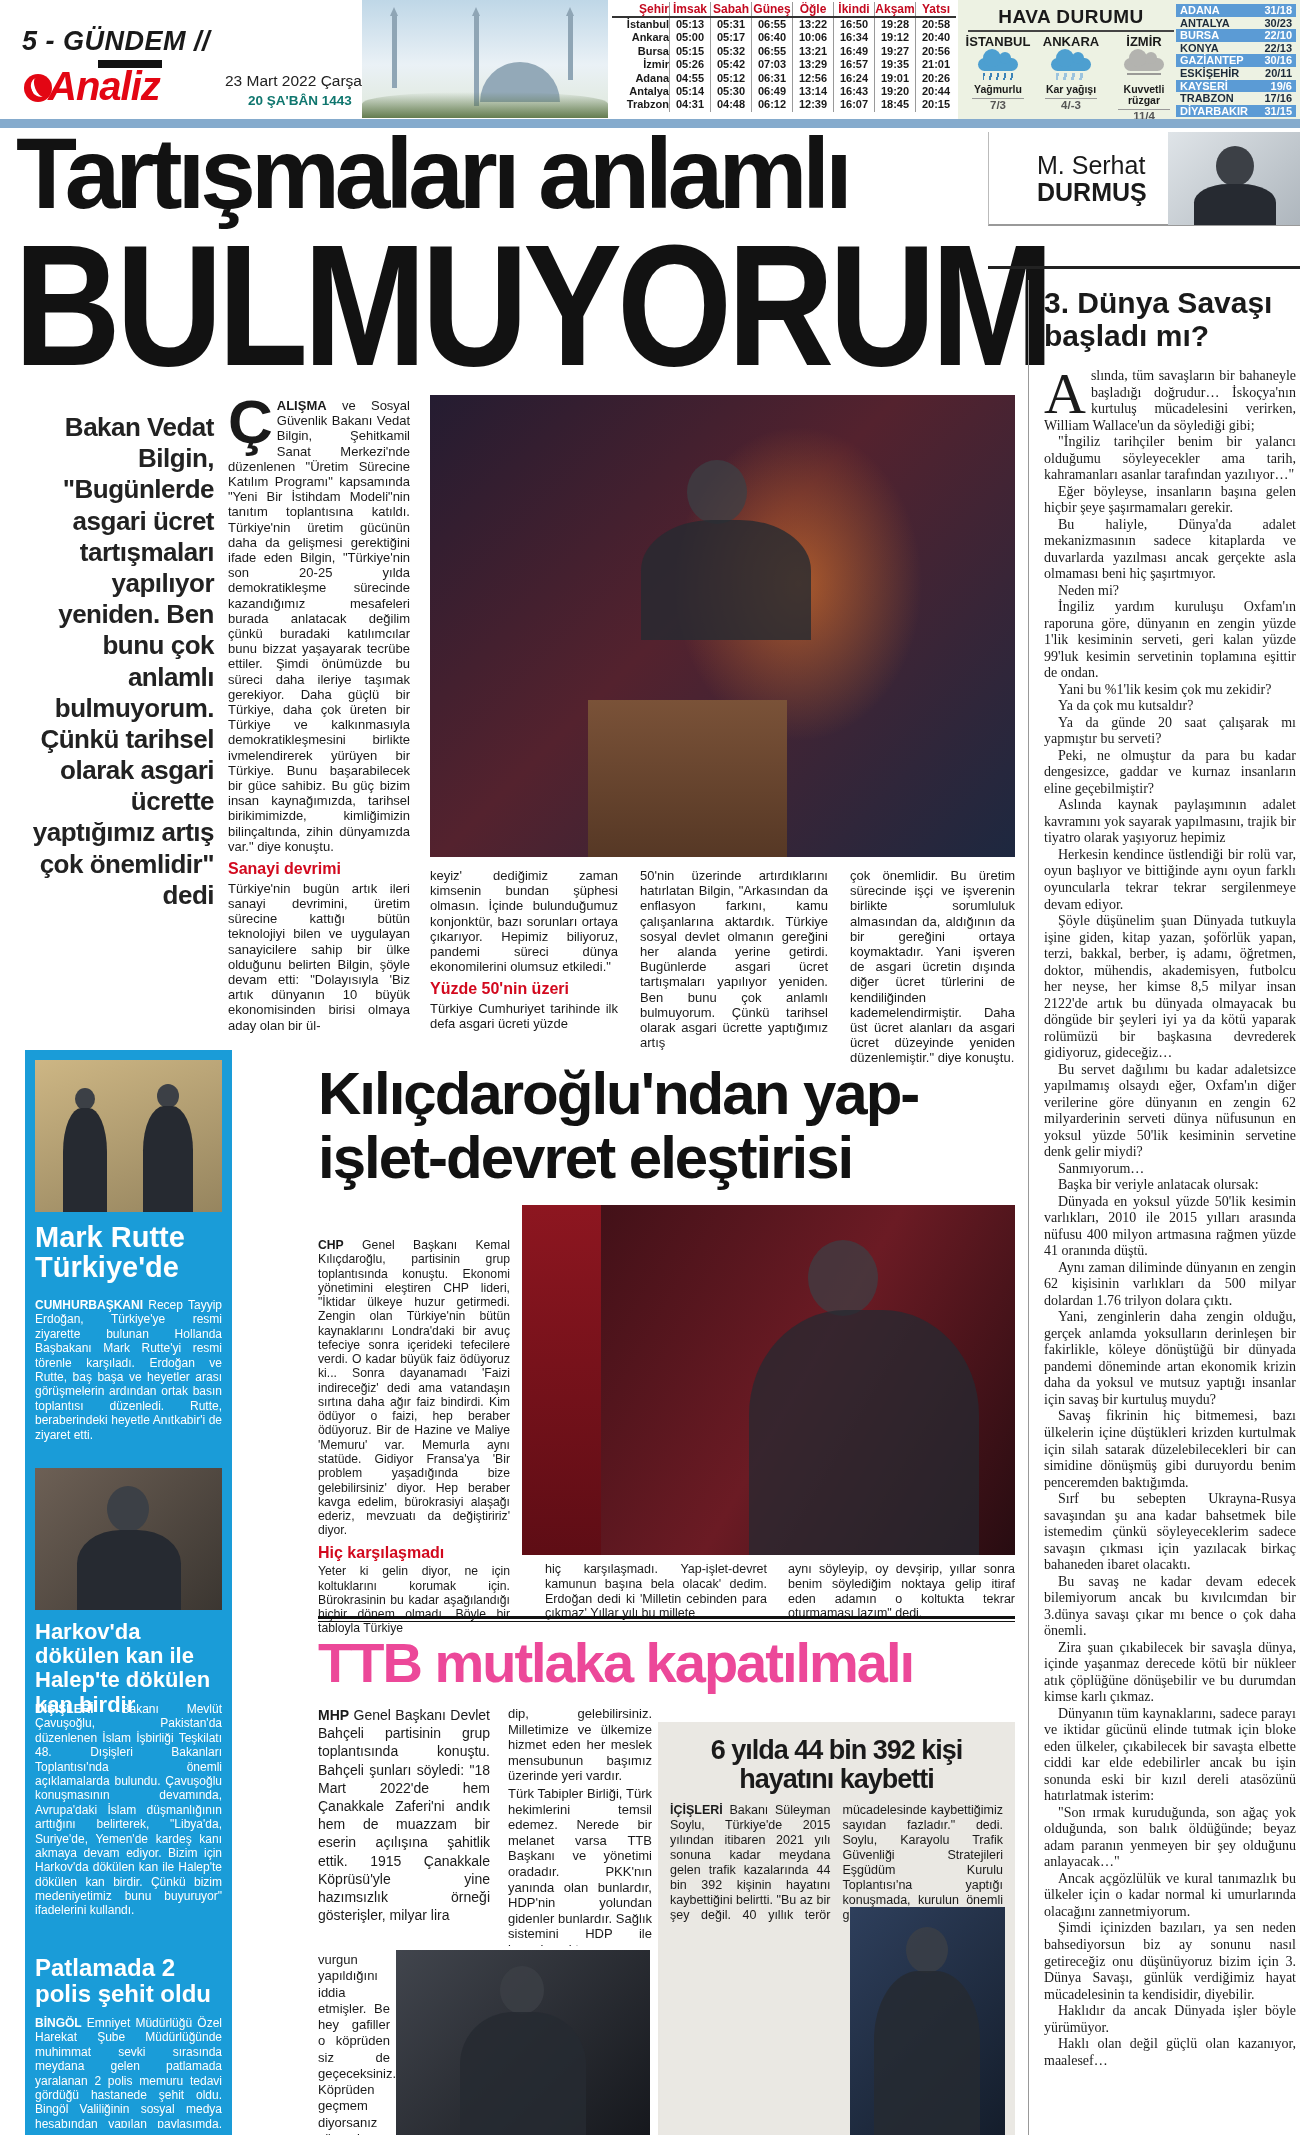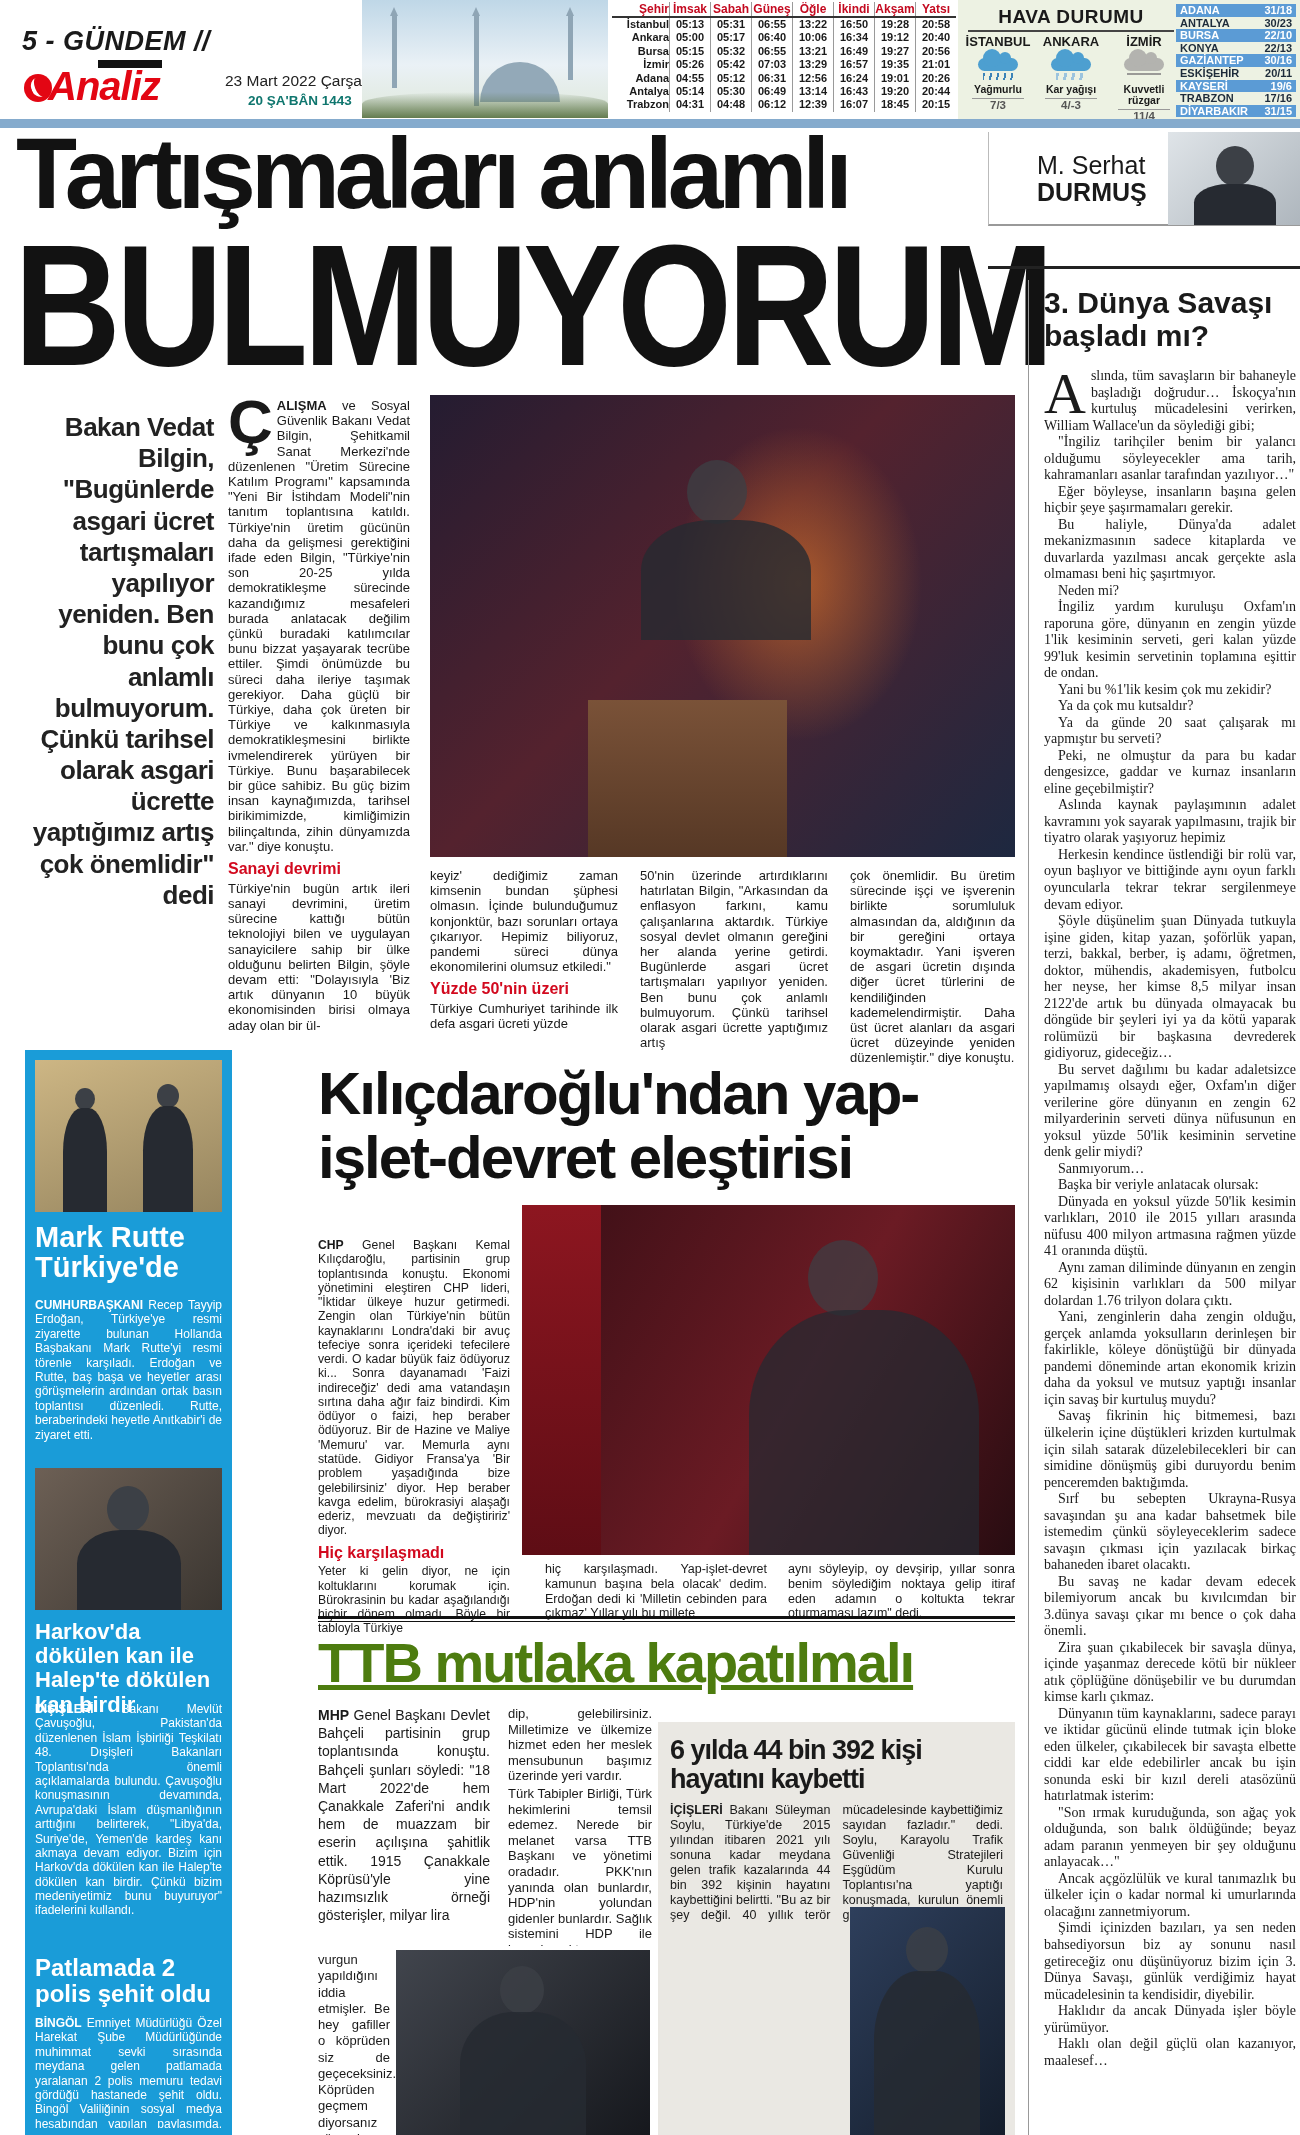--- a/index.html
+++ b/index.html
@@ -106,30 +106,30 @@
   #kilic-headline{left:318px;top:1062px;width:700px;font-size:60px;font-weight:bold;line-height:1.07;letter-spacing:-2px;color:#121212;}
   #kilic-headline span{display:block;}
   #kilic-col1{left:318px;top:1238px;width:192px;font-size:12.2px;line-height:1.17;text-align:justify;}
   #kilic-photo{left:522px;top:1205px;width:493px;height:350px;background:linear-gradient(120deg,#380e15 0%,#6b1b24 55%,#270c11 100%);overflow:hidden;}
   .flag{position:absolute;left:0;top:0;width:16%;height:100%;background:linear-gradient(#8d1620,#5e0d15);}
   #kilic-col2{left:545px;top:1562px;width:222px;font-size:12.5px;line-height:1.18;text-align:justify;}
   #kilic-col3{left:788px;top:1562px;width:227px;font-size:12.5px;line-height:1.18;text-align:justify;}
 
   
   #ttb-rule{left:318px;top:1616px;width:697px;height:6px;border-top:3px solid #111;border-bottom:1px solid #111;}
-  #ttb-headline{left:318px;top:1630px;width:700px;font-size:56px;font-weight:bold;letter-spacing:-2px;color:#4d7c0f;text-decoration:underline;}
+  #ttb-headline{left:318px;top:1630px;width:700px;font-size:56px;font-weight:bold;letter-spacing:-2px;color:#ec4899;}
   #ttb-col1{left:318px;top:1706px;width:172px;font-size:14px;line-height:1.3;text-align:justify;}
   #ttb-col1b{left:318px;top:1952px;width:72px;font-size:13px;line-height:1.25;text-align:justify;}
   #bahceli-photo{left:396px;top:1950px;width:254px;height:185px;background:linear-gradient(135deg,#41454d,#16181d);overflow:hidden;}
   #ttb-col2{left:508px;top:1706px;width:144px;height:240px;overflow:hidden;font-size:13px;line-height:1.2;text-align:justify;}
   #ttb-col2 p{margin:0 0 2px;}
 
   
   #soylu-box{left:658px;top:1722px;width:357px;height:413px;background:#eae8e3;padding:14px 12px;overflow:hidden;}
-  #sb-title{font-size:27px;font-weight:bold;line-height:1.06;letter-spacing:-1px;}
+  #sb-title{font-size:27px;font-weight:bold;line-height:1.06;letter-spacing:-1px;text-align:center;}
   #sb-title span{display:block;}
   #sb-body{margin-top:10px;column-count:2;column-gap:12px;font-size:12.5px;line-height:1.2;text-align:justify;height:248px;overflow:hidden;}
   #soylu-photo{position:absolute;right:10px;bottom:0;width:155px;height:228px;background:linear-gradient(135deg,#2e3f5c,#141d2b);overflow:hidden;}
 </style>
 </head>
 <body>
 
 <div id="page">
 
   <div class="abs" id="section-title">5 - GÜNDEM //</div>

